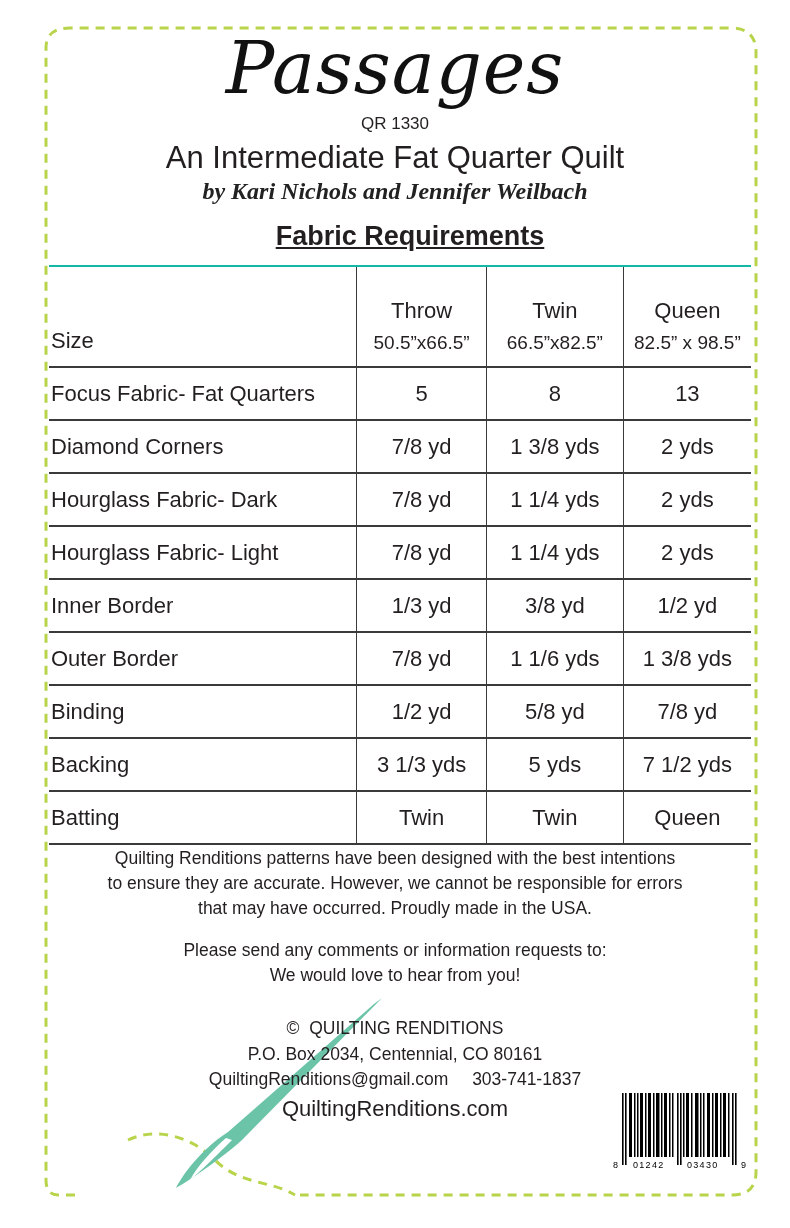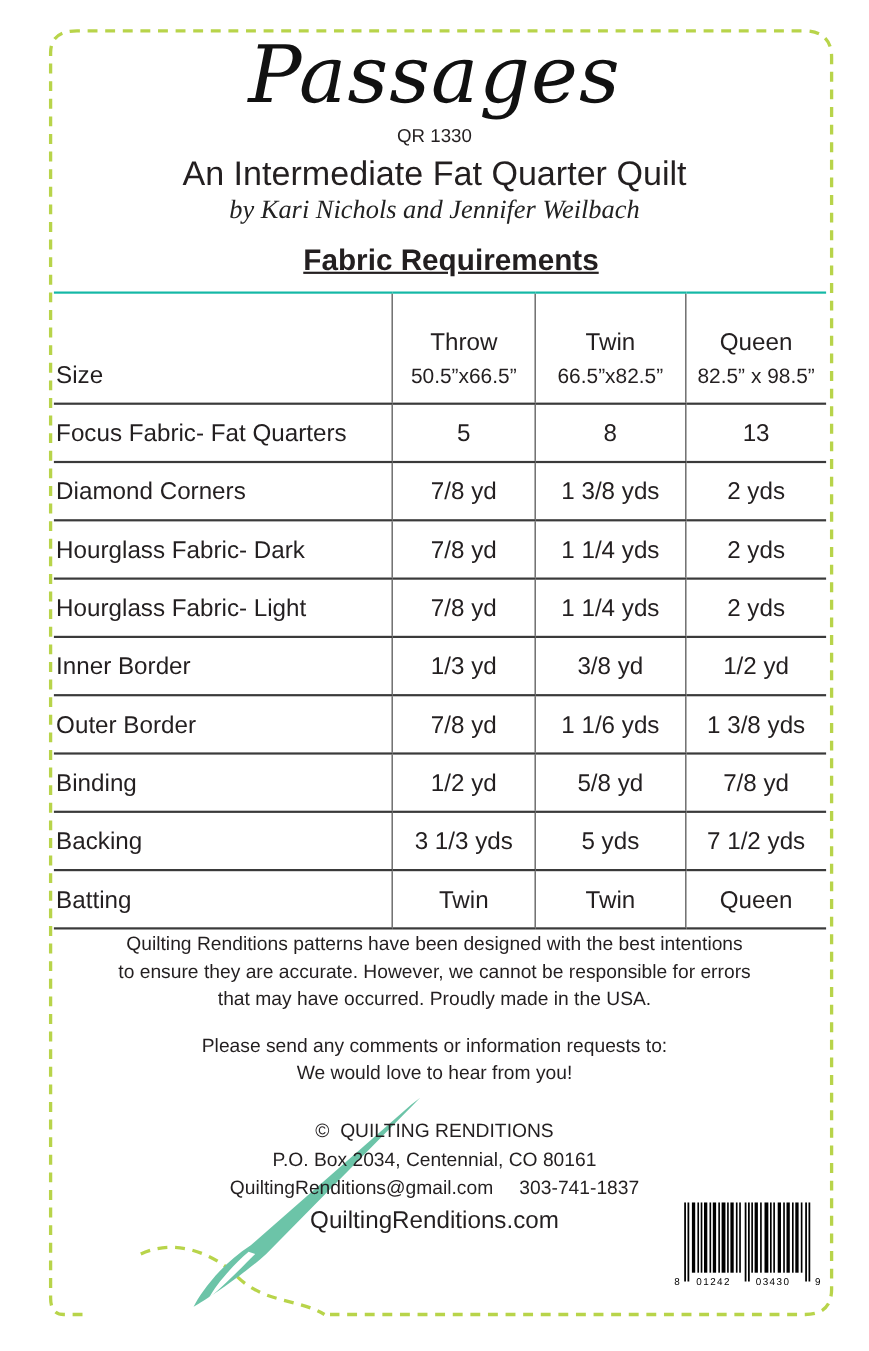--- a/index.html
+++ b/index.html
@@ -6,21 +6,21 @@
   body { width:790px; height:1228px; position:relative; overflow:hidden;
          font-family:"Liberation Sans", "DejaVu Sans", sans-serif; color:#231f20; }
   .frame-svg { position:absolute; left:0; top:0; width:790px; height:1228px; pointer-events:none; }
   .abs { position:absolute; left:0; width:790px; text-align:center; }
 
   .title { top:28px; font-family:"DejaVu Serif", "Liberation Serif", serif; font-style:italic;
            font-size:72px; line-height:80px; letter-spacing:1px; color:#111; }
   .code  { top:114px; font-size:17px; line-height:20px; }
   .subtitle { top:140px; font-size:31px; line-height:36px; }
   .authors { top:177px; font-family:"Liberation Serif", "DejaVu Serif", serif; font-style:italic;
-             font-size:24px; line-height:28px; color:#222; }
+             font-size:24px; line-height:28px; color:#222;font-weight:bold; }
   .section { top:220px; font-size:27px; line-height:32px; font-weight:bold; text-decoration:underline;margin-left:15px; }
 
   table.req { position:absolute; left:49px; top:265px; width:702px; border-collapse:collapse; }
   table.req td { border-top:2px solid #14b8a6; border-bottom:2px solid #3a3a3a; padding:0;
                  font-size:22px; color:#231f20; }
   table.req td + td { border-left:1.5px solid #3a3a3a; text-align:center; }
   table.req td.label { text-align:left; padding-left:2px; white-space:nowrap;margin-top:48px; }
   table.req tr.size td { height:87px; vertical-align:bottom; }
   table.req tr.size td.label { padding-bottom:12px; }
   table.req tr.row td { height:51px; vertical-align:middle; }

